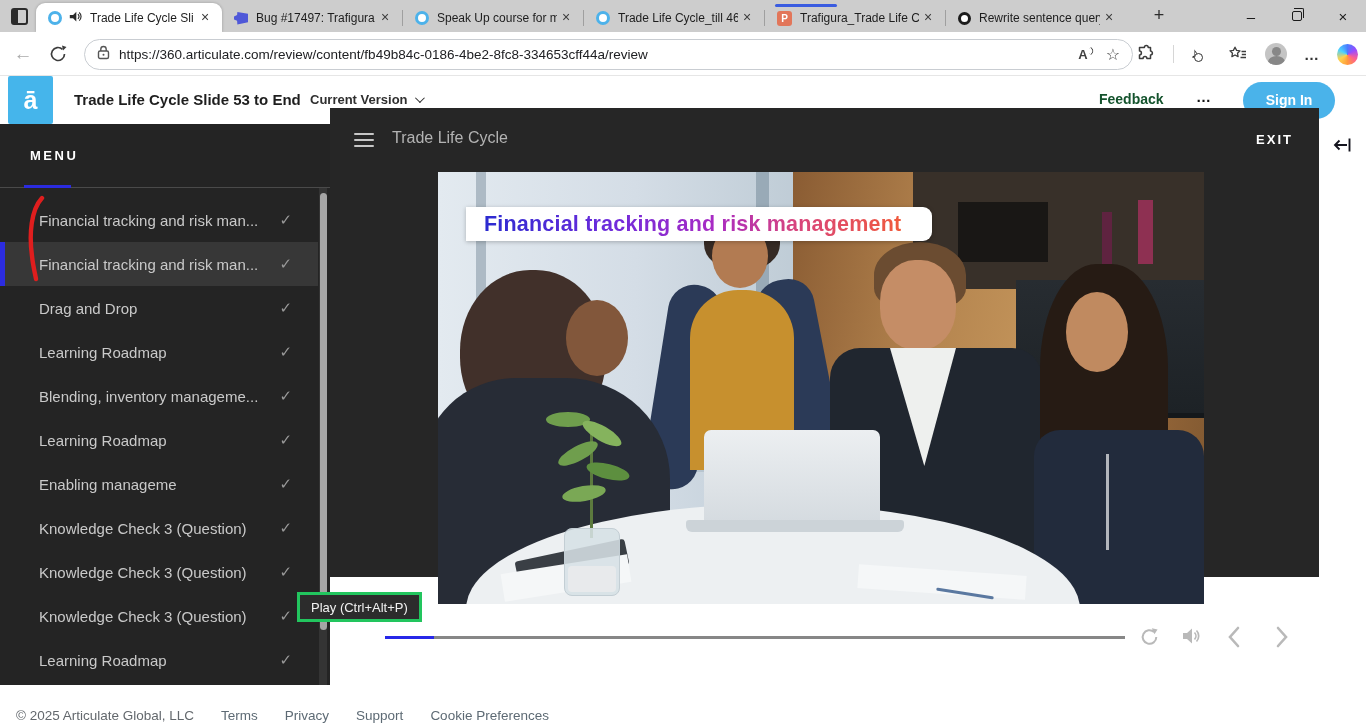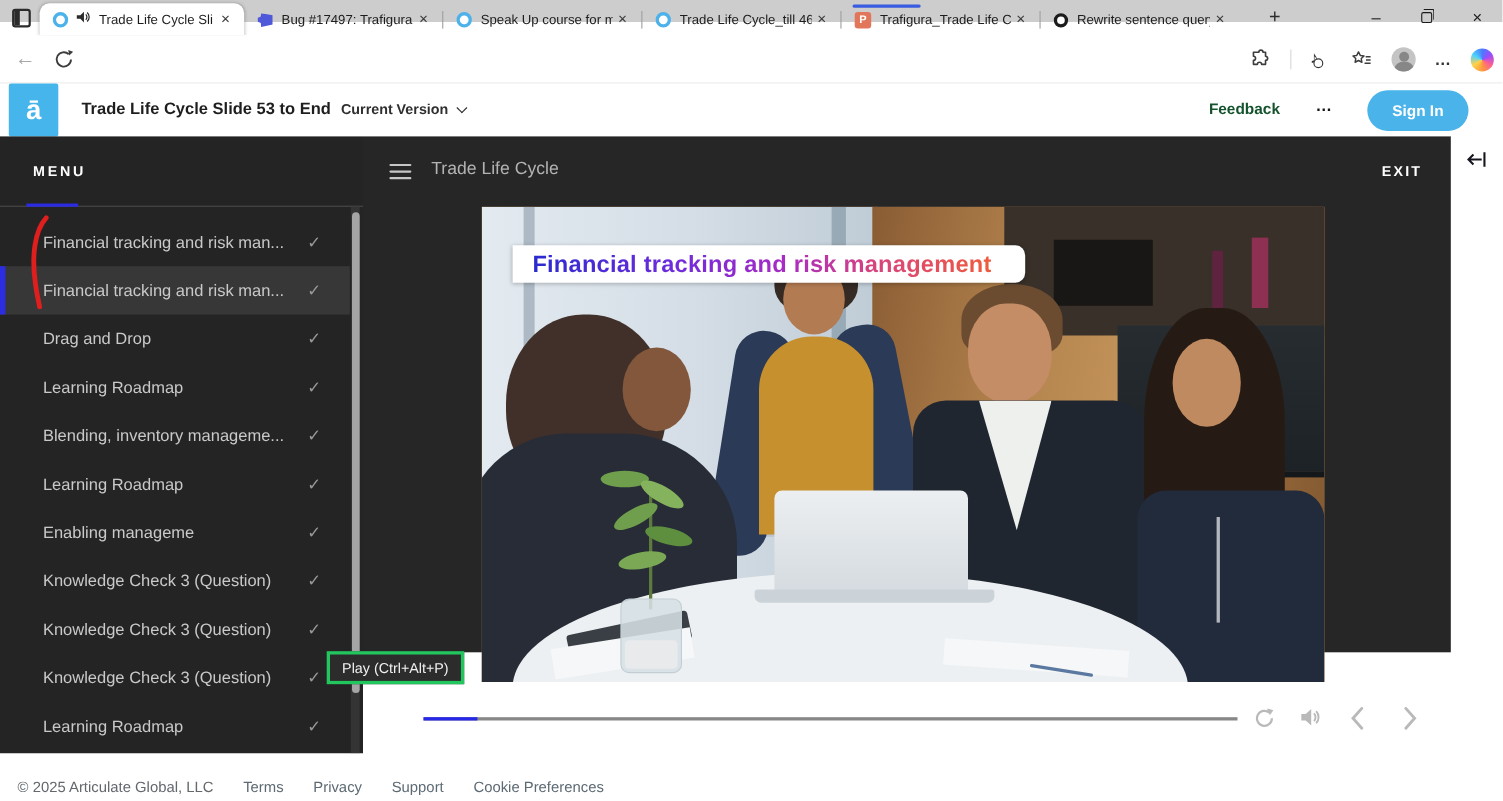--- a/index.html
+++ b/index.html
@@ -1,20 +1,20 @@
 <!DOCTYPE html>
 <html><head>
 <meta charset="utf-8">
 <style>
   * { margin:0; padding:0; box-sizing:border-box; }
   html,body { width:1366px; height:728px; }
   body { position:relative; overflow:hidden; font-family:"Liberation Sans",sans-serif; background:#fff; }
 
   
-  .titlebar { position:absolute; left:0; top:0; width:1366px; height:20px; background:#cdcdcd; display:flex; align-items:flex-end;padding-left:24px; }
+  .titlebar { position:absolute; left:0; top:0; width:1366px; height:32px; background:#cdcdcd; display:flex; align-items:flex-end;padding-left:24px; }
   .ws-icon { position:absolute; left:11px; top:8px; width:17px; height:17px; border:2px solid #2b2b2b; border-radius:3px; }
   .ws-icon::before { content:""; position:absolute; left:0; top:0; width:5px; height:13px; background:#2b2b2b; }
   .tabs { position:absolute; left:36px; top:0; height:32px; display:flex; align-items:flex-end; }
   .tab { position:relative; width:180px; height:28px; display:flex; align-items:center; padding:0 8px 0 12px; color:#1d1d1d; }
   .tab.active { width:186px; height:29px; background:#fff; border-radius:9px 9px 0 0; box-shadow:0 0 3px rgba(0,0,0,.25); }
   .tab-label { flex:1; font-size:12px; white-space:nowrap; overflow:hidden; margin-left:8px; color:#1d1d1d; }
   .tab-close { width:18px; height:18px; font-size:14px; line-height:17px; text-align:center; color:#3c3c3c; border-radius:4px; flex:none; }
   .tab-sep { width:1px; height:16px; background:#9f9f9f; margin-bottom:6px; flex:none; }
   .fav-review { width:14px; height:14px; border:3px solid #4db2ea; border-radius:50%; background:#fff; flex:none; }
   .fav-devops { width:14px; height:13px; background:#4f58d8; clip-path:polygon(0 38%,22% 27%,24% 4%,100% 18%,100% 82%,24% 100%,22% 72%,0 62%); flex:none; }
@@ -68,21 +68,21 @@
   .mi { position:relative; height:44px; display:flex; align-items:center; padding:0 26px 0 39px;justify-content:flex-end; }
   .mi .lbl { flex:1; font-size:15px; color:#c9c9c9; white-space:nowrap; overflow:hidden; }
   .mi .chk { flex:none; font-size:15px; color:#9a9a9a; margin-left:8px; }
   .mi.selected { background:#373737; }
   .mi.selected::before { content:""; position:absolute; left:0; top:0; width:5px; height:44px; background:#2c2ce0; }
   .sb-track { position:absolute; left:319px; top:64px; width:8px; height:497px; background:#343434; }
   .sb-thumb { position:absolute; left:320px; top:69px; width:7px; height:437px; background:#a5a5a5; border-radius:4px; }
   .red-mark { position:absolute; left:26px; top:70px; }
 
   
-  .stage { position:absolute; left:330px; top:124px; width:989px; height:469px; background:#262626; }
+  .stage { position:absolute; left:330px; top:108px; width:989px; height:469px; background:#262626; }
   .hamburger { position:absolute; left:24px; top:25px; width:20px; height:14px; display:flex; flex-direction:column; justify-content:space-between; }
   .hamburger span { height:2px; background:#c6c6c6; border-radius:1px; }
   .stage-title { position:absolute; left:62px; top:21px; font-size:16px; color:#b3b3b3; }
   .exit-btn { position:absolute; right:26px; top:24px; font-size:13px; font-weight:bold; letter-spacing:2px; color:#fff; }
 
   
   .slide { position:absolute; left:108px; top:64px; width:766px; height:432px; background:#a5ché; background:#a97b4a; overflow:hidden; }
   .ph { position:absolute; }
   .win-bg { left:0; top:0; width:360px; height:432px; background:linear-gradient(90deg,#e3eaf0 0%,#d4dde6 55%,#bfccd6 100%); }
   .win-frame1 { left:38px; top:0; width:10px; height:432px; background:#97a7b4; opacity:.7; }
@@ -212,20 +212,32 @@
 </div>
 
 <div class="toolbar">
   <div class="nav-back">←</div>
   <div class="nav-refresh">
     <svg width="22" height="22" viewBox="0 0 22 22">
         <path d="M17.5 11a6.5 6.5 0 1 1-2-4.7" stroke="#3c3c3c" stroke-width="1.7" fill="none"></path>
         <polygon points="15,2.5 19.5,4 16,7.5" fill="#3c3c3c"></polygon>
       </svg>
   </div>
+  <div class="addr-pill">
+    <span class="lock-ic">
+      <svg width="13" height="15" viewBox="0 0 13 15">
+          <rect x="1.5" y="6" width="10" height="7.5" rx="1.5" stroke="#565656" stroke-width="1.4" fill="none"></rect>
+          <path d="M3.8 6 V4.2 a2.7 2.7 0 0 1 5.4 0 V6" stroke="#565656" stroke-width="1.4" fill="none"></path>
+          <circle cx="6.5" cy="9.7" r="1" fill="#565656"></circle>
+        </svg>
+    </span>
+    <span class="url-text">https://360.articulate.com/review/content/fb49b84c-0186-4be2-8fc8-334653cff44a/review</span>
+    <span class="read-aloud">A</span>
+    <span class="star-ic">☆</span>
+  </div>
   <div class="tool-right">
     <span class="puzzle-ic">
       <svg width="20" height="20" viewBox="0 0 20 20">
           <path d="M6 3.5 h2.4 a1.9 1.9 0 0 1 3.8 0 H14.5 v3.6 a1.9 1.9 0 0 1 0 3.8 v3.6 h-3.6 a1.9 1.9 0 0 0 -3.8 0 H3.5 v-3.6 a1.9 1.9 0 0 0 0-3.8 V3.5 z" stroke="#3d3d3d" stroke-width="1.5" fill="none" stroke-linejoin="round"></path>
         </svg>
     </span>
     <span class="tool-sep"></span>
     <span class="media-ic"><span class="note-glyph">♪</span></span>
     <span class="coll-ic">
       <svg width="20" height="20" viewBox="0 0 20 20">

